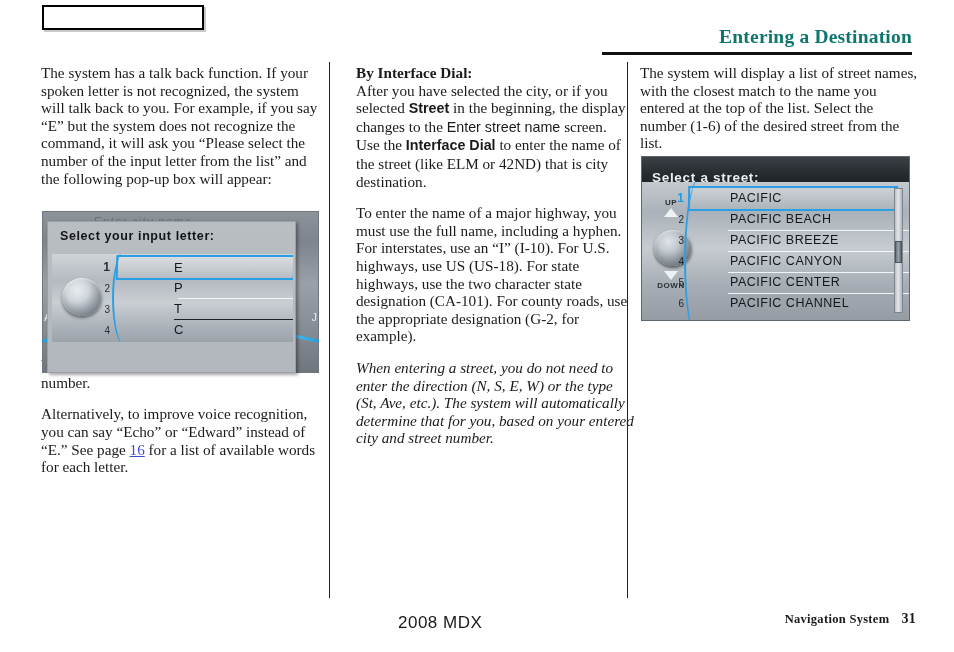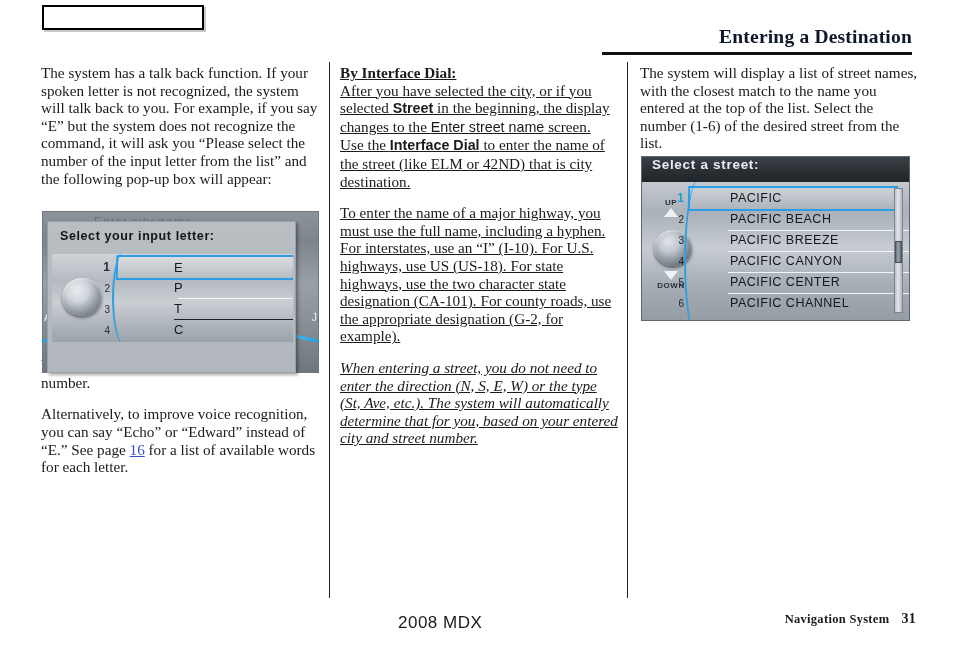--- a/index.html
+++ b/index.html
@@ -17,34 +17,34 @@
     border:2px solid #000;background:#fff;
     box-shadow:2px 2px 0 #c8c8c8;
   }
   
   .page-header{
     position:absolute;left:602px;top:26px;width:310px;height:26px;
     text-align:right;
   }
   .page-header .title{
     font-family:"Liberation Serif", serif;
-    font-weight:bold;font-size:19.5px;letter-spacing:.2px;color:#0f172a;
+    font-weight:bold;font-size:19.5px;letter-spacing:.2px;color:#0f766e;
     white-space:nowrap;
   }
   .header-rule{
     position:absolute;left:602px;top:52px;width:310px;height:3px;background:#111;
   }
   
   .col-rule{position:absolute;top:62px;width:1px;height:536px;background:#222;}
   .col-rule.a{left:329px;}
   .col-rule.b{left:627px;}
   
   .col{position:absolute;top:64px;width:278px;}
   .col.c1{left:41px;}
-  .col.c2{left:340px;text-decoration:underline;}
+  .col.c2{left:356px;}
   .col.c3{left:640px;}
   p.body{
     margin:0 0 14px 0;
     font-family:"Liberation Serif", serif;
     font-size:15.2px;line-height:17.6px;color:#1a1a1a;
     text-align:left;
   }
   p.body.tight{margin-bottom:0;}
   .b{font-weight:bold;}
   .sans{font-family:"Liberation Sans", sans-serif;font-size:14.3px;}
@@ -145,21 +145,21 @@
   .nav2 .frame{
     position:absolute;inset:0;
     background:linear-gradient(180deg,#7f868e 0%,#6f767e 100%);
     border:1px solid #5e666e;box-sizing:border-box;
   }
   .nav2 .titlebar{
     position:absolute;left:1px;top:1px;right:1px;height:25px;
     background:linear-gradient(180deg,#3b4147 0%,#2a2f34 55%,#1f2428 100%);
   }
   .nav2 .titlebar span{
-    position:absolute;left:10px;top:0;
+    position:absolute;left:10px;top:13px;
     font-family:"Liberation Sans", sans-serif;font-size:13.5px;font-weight:bold;
     color:#e9eef2;letter-spacing:.7px;white-space:nowrap;
   }
   .nav2 .pane{
     position:absolute;left:1px;top:26px;right:1px;bottom:1px;
     background:
       linear-gradient(180deg,#c3c9ce 0%,#aab1b8 22%,#c6ccd1 48%,#a7aeb5 74%,#959ca3 100%);
     overflow:hidden;
   }
   .nav2 .knob{

